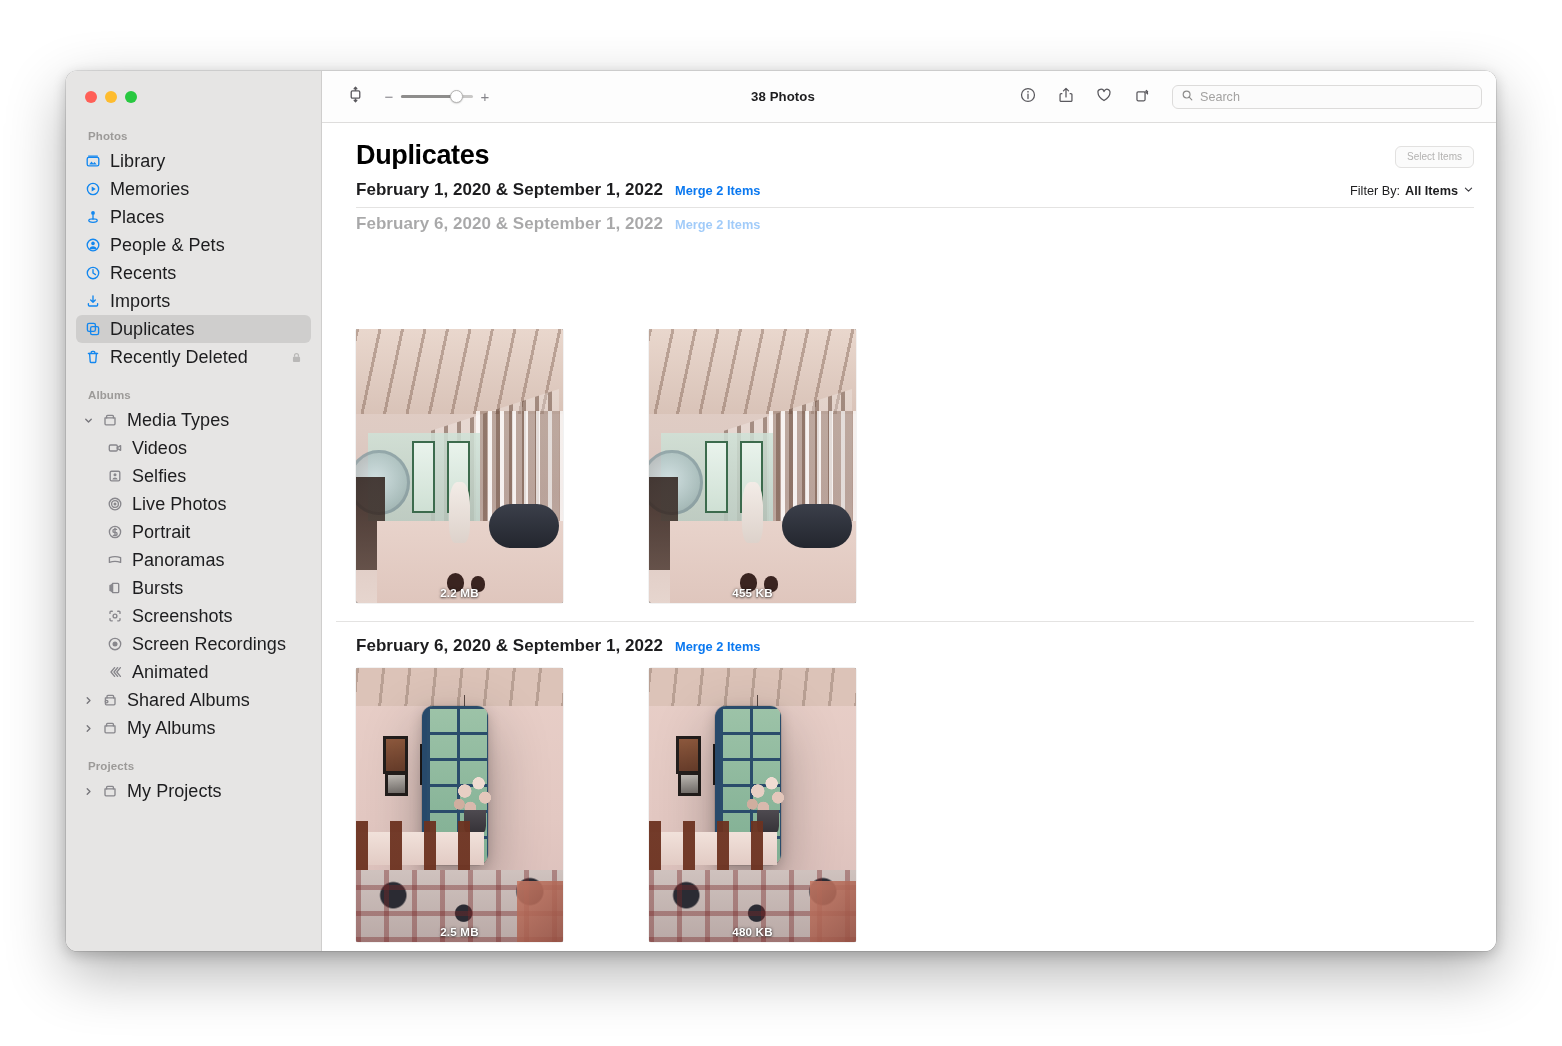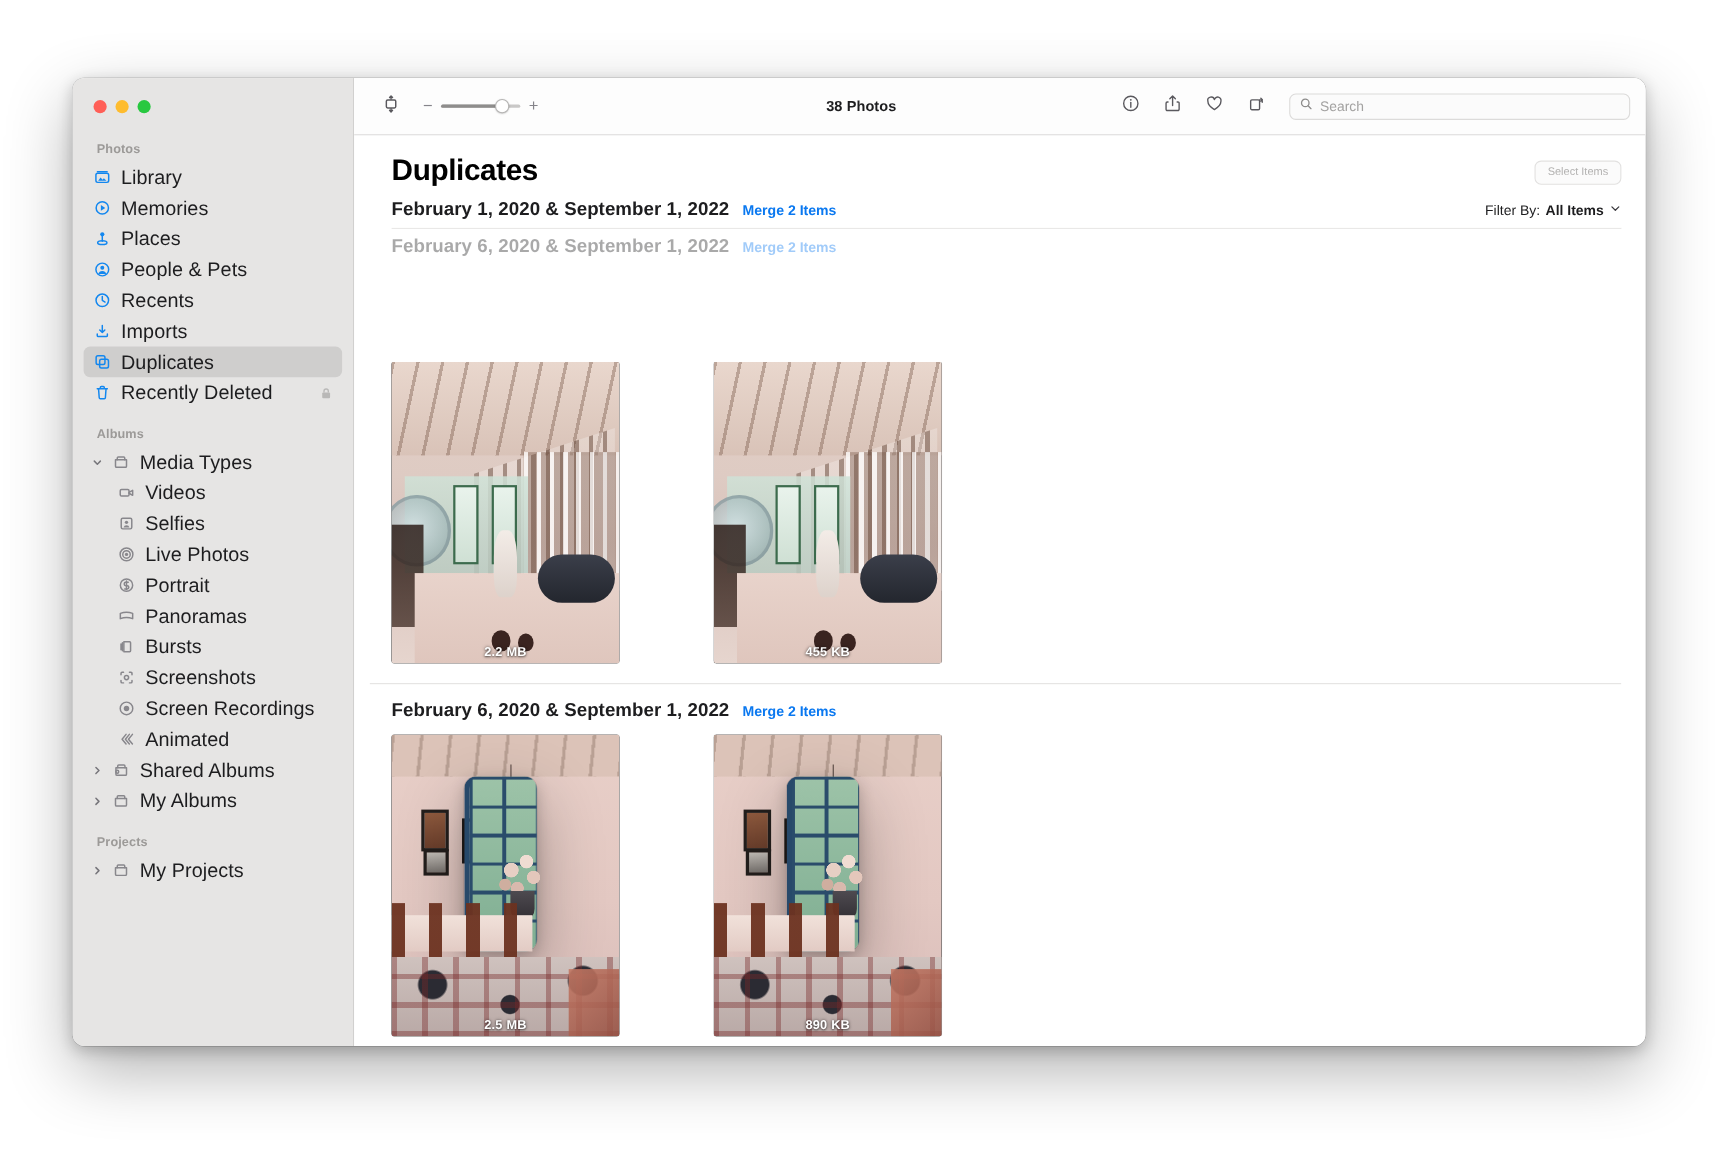--- a/index.html
+++ b/index.html
@@ -991,21 +991,21 @@
                       <div class="frame f3"></div>
                       <div class="frame f4"></div>
                     <div class="window"></div>
                       <div class="flowers"></div>
                       <div class="pot"></div>
                     <div class="tablecloth"></div>
                       <div class="chairs"></div>
                       <div class="tiles"></div>
                       <div class="corner"></div>
                   </div>
-                  <span class="size-badge">890 KB</span>
+                  <span class="size-badge">480 KB</span>
                 </div>
               </div>
             </div>
 
           </div>
         </div>
       </main>
     </div>
   </div>
 </div>

